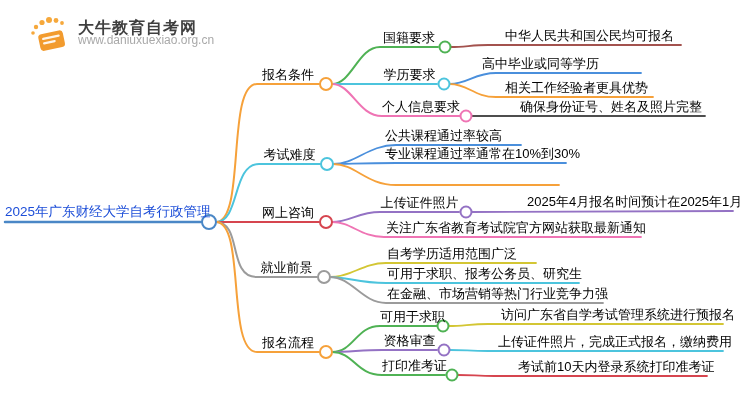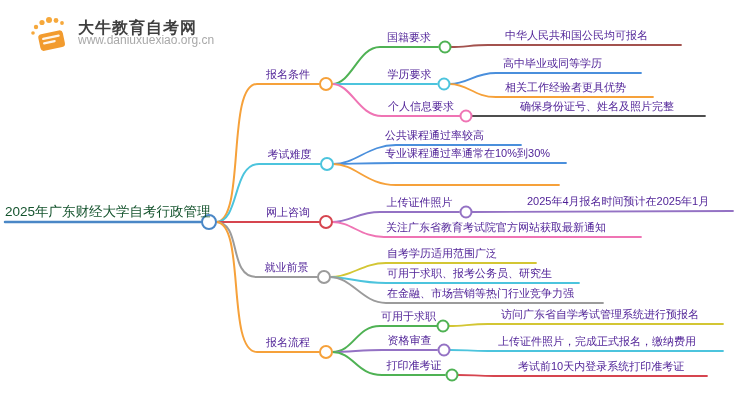--- a/index.html
+++ b/index.html
@@ -1,23 +1,23 @@
 <!DOCTYPE html>
 <html><head>
 <meta charset="utf-8">
 <style>
   html,body{margin:0;padding:0;}
   .canvas{
     position:relative;width:750px;height:410px;background:#ffffff;overflow:hidden;
     font-family:"Liberation Sans","DejaVu Sans",sans-serif;color:#3d3d3d;
   }
   .edges{position:absolute;left:0;top:0;width:750px;height:410px;}
-  .nd{position:absolute;font-size:11px;line-height:15px;white-space:nowrap;color:#4c1d95;}
+  .nd{position:absolute;font-size:13px;line-height:15px;white-space:nowrap;color:#000000;}
   .nd.center{text-align:center;}
-  .nd.root{font-size:13.5px;line-height:16px;text-align:center;color:#14532d;}
+  .nd.root{font-size:13.5px;line-height:16px;text-align:center;color:#1d4ed8;}
   .logo{position:absolute;left:28px;top:16px;display:flex;align-items:flex-start;}
   .logo-icon{width:46px;height:38px;}
   .logo-text{margin-left:4px;padding-top:4px;}
   .logo-title{font-size:16px;font-weight:bold;color:#3f3f3f;letter-spacing:1px;line-height:15px;}
   .logo-url{font-size:12px;color:#a9a9a9;line-height:11px;}
 </style>
 </head>
 <body>
 
 <div class="canvas">
@@ -108,21 +108,21 @@
   <div class="nd center" style="left:259px;top:147px;width:61px">考试难度</div>
   <div class="nd center" style="left:257px;top:205px;width:62px">网上咨询</div>
   <div class="nd center" style="left:256px;top:260px;width:61px">就业前景</div>
   <div class="nd center" style="left:257px;top:335px;width:62px">报名流程</div>
 
   <div class="nd center" style="left:380px;top:30px;width:58px">国籍要求</div>
   <div class="nd center" style="left:382px;top:67px;width:55px">学历要求</div>
   <div class="nd center" style="left:382px;top:99px;width:78px">个人信息要求</div>
 
   <div class="nd" style="left:505px;top:28px">中华人民共和国公民均可报名</div>
-  <div class="nd" style="left:503px;top:56px">高中毕业或同等学历</div>
+  <div class="nd" style="left:482px;top:56px">高中毕业或同等学历</div>
   <div class="nd" style="left:505px;top:80px">相关工作经验者更具优势</div>
   <div class="nd" style="left:520px;top:99px">确保身份证号、姓名及照片完整</div>
 
   <div class="nd" style="left:385px;top:128px">公共课程通过率较高</div>
   <div class="nd" style="left:385px;top:146px">专业课程通过率通常在10%到30%</div>
 
   <div class="nd center" style="left:380px;top:195px;width:79px">上传证件照片</div>
   <div class="nd" style="left:527px;top:194px">2025年4月报名时间预计在2025年1月</div>
   <div class="nd" style="left:386px;top:220px">关注广东省教育考试院官方网站获取最新通知</div>
 

